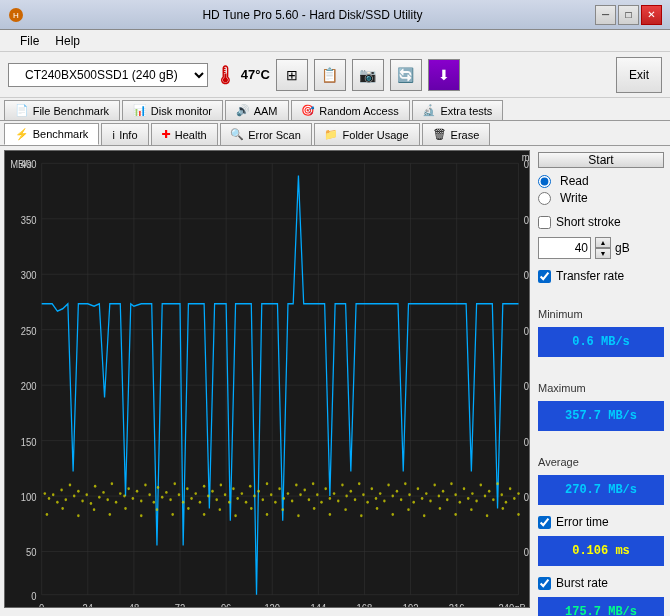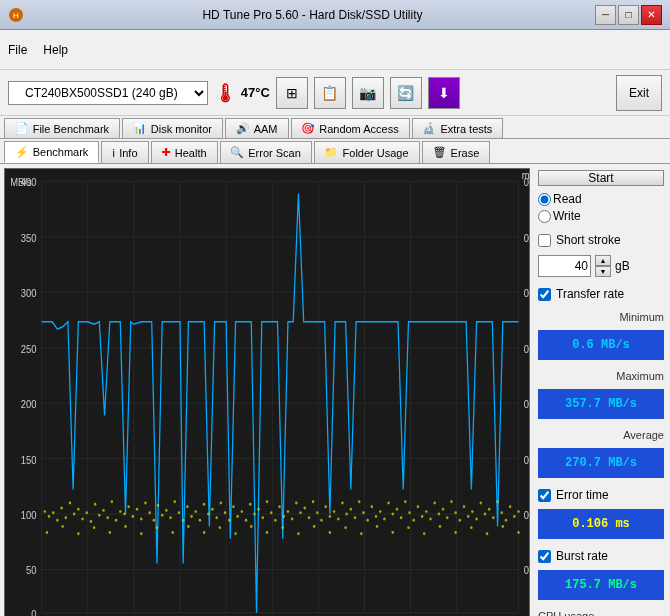--- a/index.html
+++ b/index.html
@@ -21,24 +21,24 @@
     .title-buttons { display: flex; gap: 2px; }
     .title-btn {
       width: 21px; height: 20px; border: 1px solid #888; background: linear-gradient(to bottom, #e8e8e8, #d0d0d0);
       display: flex; align-items: center; justify-content: center; cursor: pointer; font-size: 10px;
     }
     .title-btn.close { background: linear-gradient(to bottom, #e84040, #c02020); color: white; border-color: #a00; }
     
     
     .menu-bar {
       background: #f0f0f0;
-      height: 40px;
+      height: 22px;
       display: flex;
       align-items: center;
-      padding: 0 0;
+      padding: 0 12px;
       border-bottom: 1px solid #ccc;
     }
     .menu-item {
       padding: 2px 8px;
       cursor: pointer;
       font-size: 12px;
     }
     
     
     .toolbar {
@@ -137,21 +137,21 @@
     }
     .start-btn {
       height: 28px;
       border: 1px solid #888;
       background: linear-gradient(to bottom, #f8f8f8, #d8d8d8);
       cursor: pointer;
       font-size: 12px;
       font-weight: normal;
     }
     .radio-group { display: flex; flex-direction: column; gap: 3px; }
-    .radio-label { display: flex; align-items: center; gap: 2px; font-size: 12px; cursor: pointer; }
+    .radio-label { display: flex; align-items: center; gap: 9px; font-size: 12px; cursor: pointer; }
     .checkbox-label { display: flex; align-items: center; gap: 5px; font-size: 12px; cursor: pointer; margin-top: 4px; }
     
     .stroke-row {
       display: flex;
       align-items: center;
       gap: 4px;
       margin-top: 2px;
     }
     .stroke-input {
       width: 53px;
@@ -172,21 +172,21 @@
       background: linear-gradient(to bottom, #f0f0f0, #d8d8d8);
       cursor: pointer;
       font-size: 7px;
       display: flex;
       align-items: center;
       justify-content: center;
       line-height: 1;
     }
     .gb-label { font-size: 12px; }
     
-    .stat-label { font-size: 11px; color: #333; margin-top: 4px; text-align: right; }
+    .stat-label { font-size: 11px; color: #333; margin-top: 19px; }
     .stat-value {
       background: #1d4ed8;
       color: #00ccff;
       font-weight: bold;
       font-size: 12px;
       text-align: center;
       padding: 8px 4px;
       margin-top: 1px;
       font-family: 'Courier New', monospace;
     }

